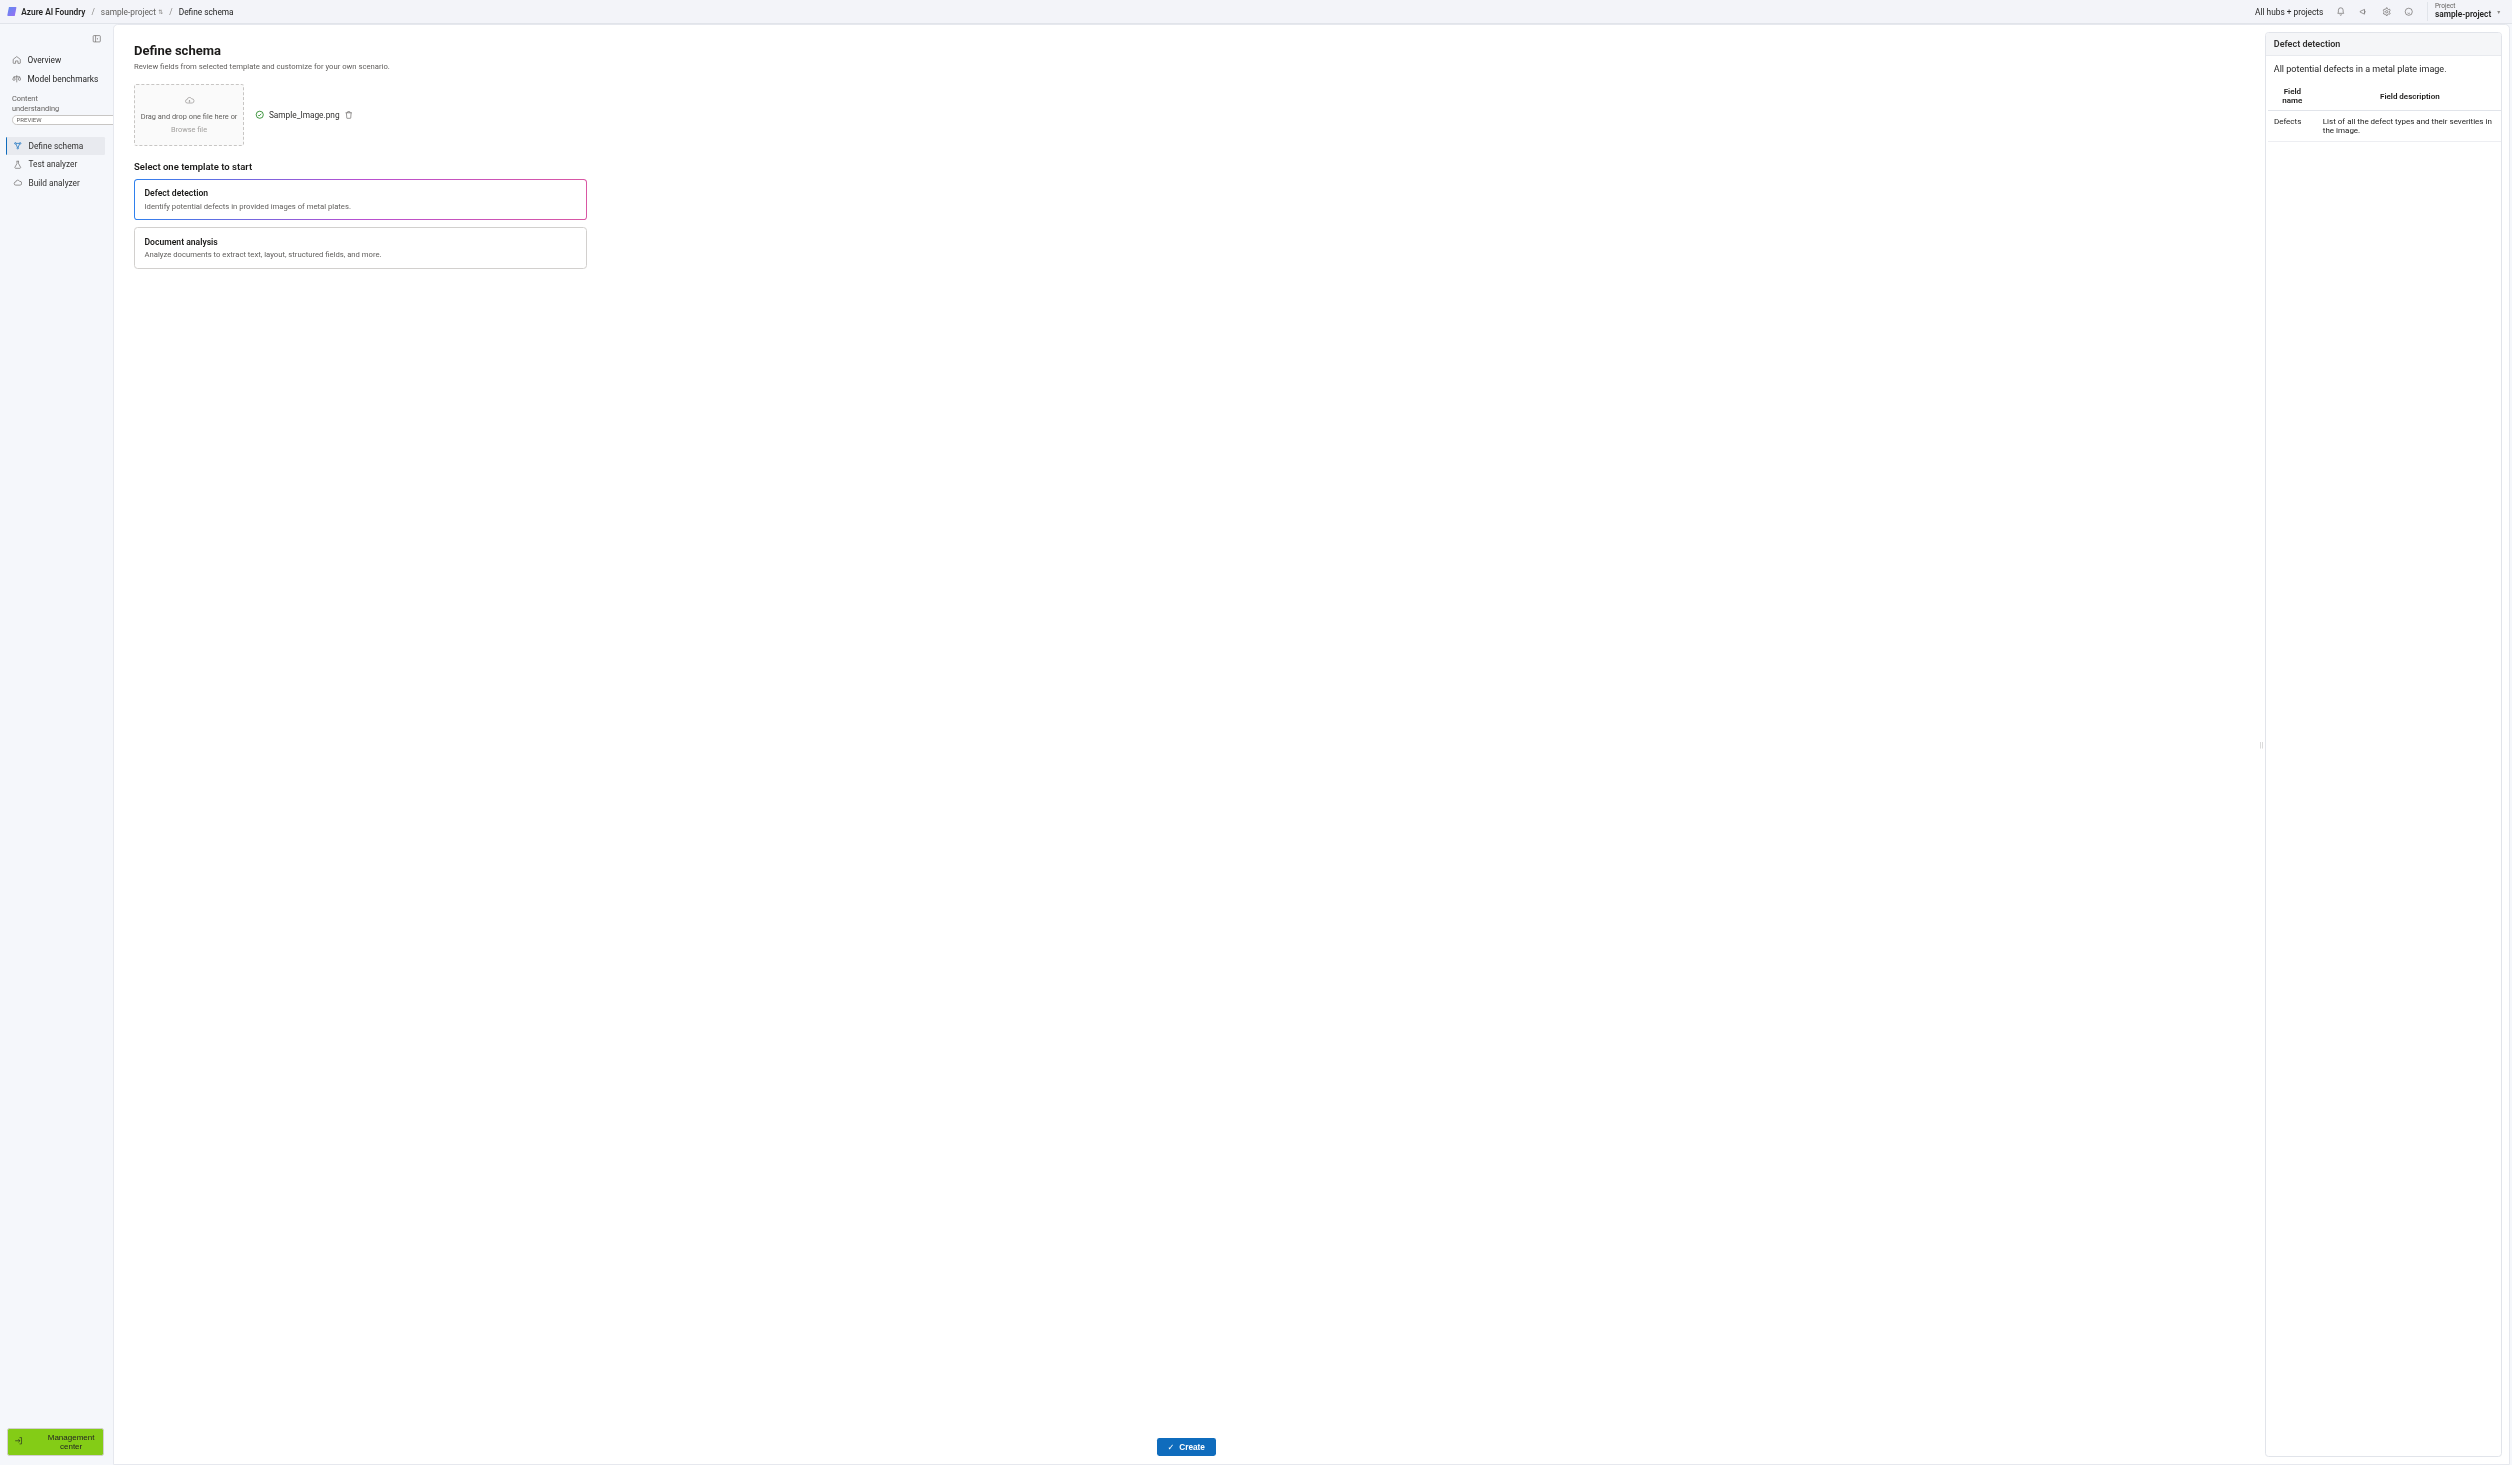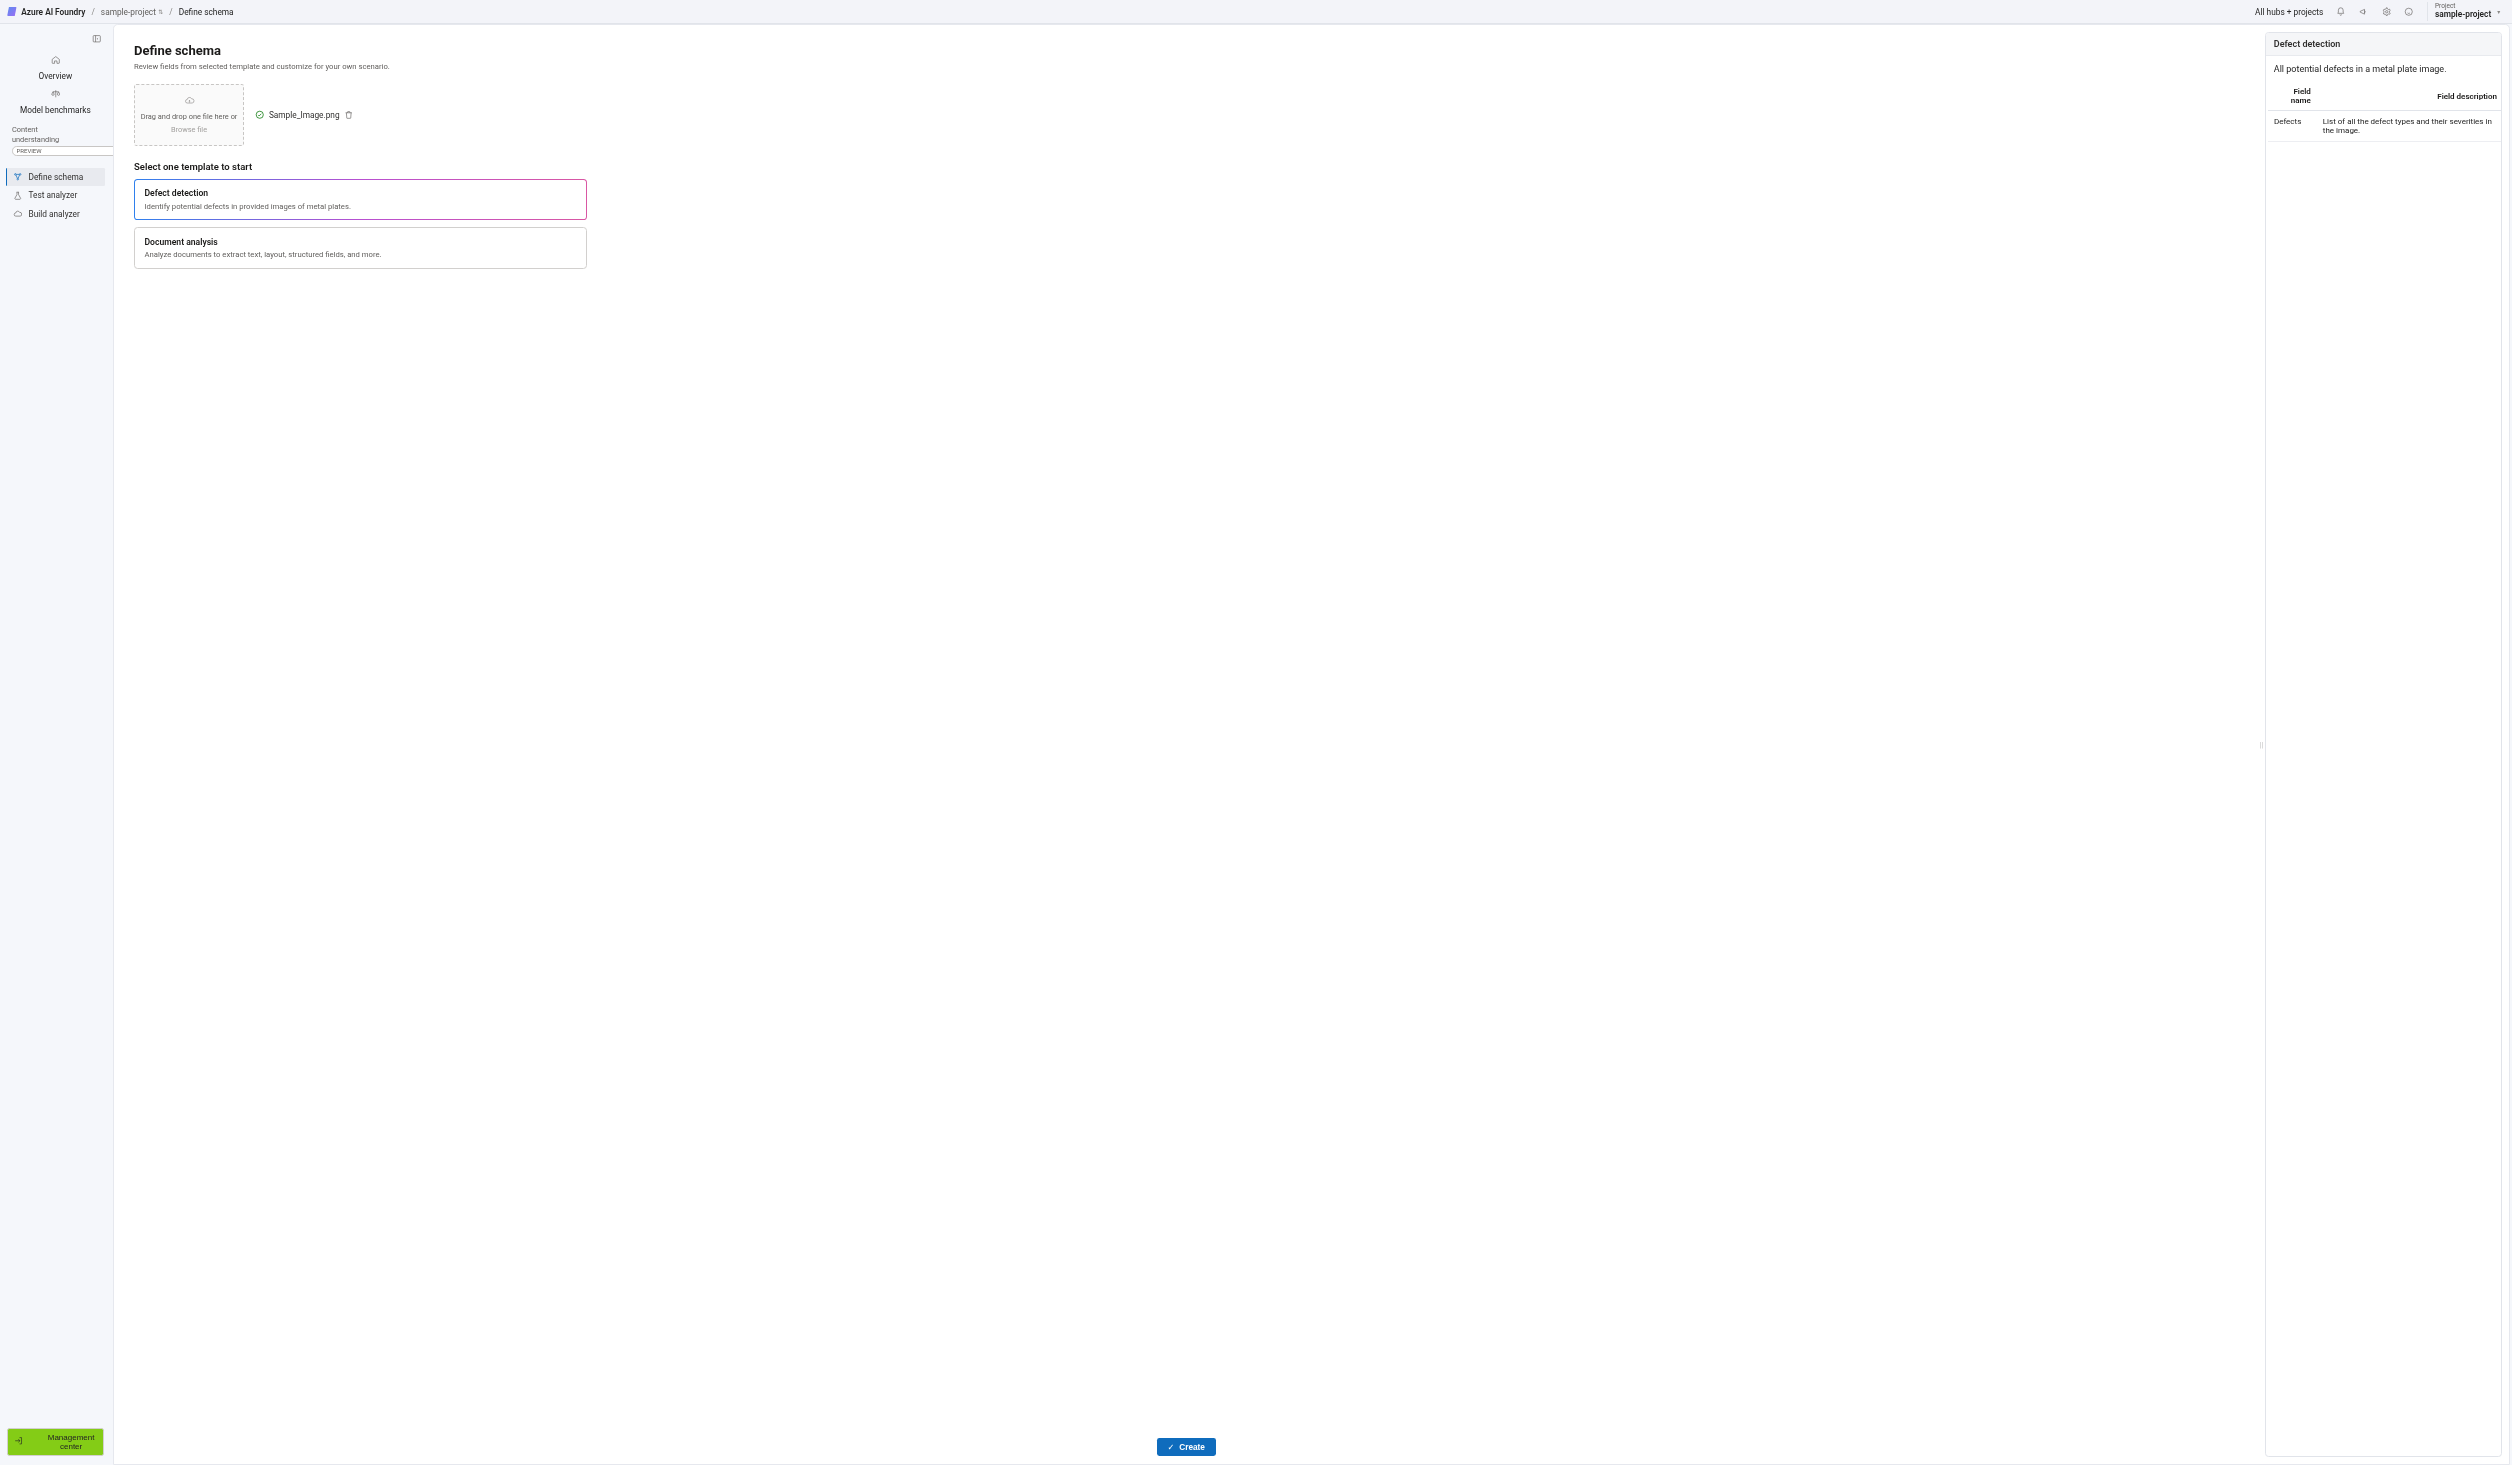--- a/index.html
+++ b/index.html
@@ -71,25 +71,24 @@
     display:flex; flex-direction:column;
   }
   .sidebar-collapse {
     align-self: flex-end;
     width: 15.4px; height:15.4px;
     display:flex; align-items:center; justify-content:center;
     color:#605e5c; margin: 2.4px 3.6px 4.7px 0;
     border:0.6px solid transparent; border-radius:2.4px; cursor:pointer;
   }
   .nav-item {
-    display:flex; align-items:center; gap:6px;
+    display:flex; align-items:flex-start; gap:6px;
     padding: 3.6px 6px; margin: 0.6px 3.6px;
     border-radius:2.4px; color:#242424; cursor:pointer;
     font-size: 8.3px;
-    flex-direction: column;
   }
   .nav-icon { width:9.5px; display:inline-flex; color:#605e5c; }
   .nav-group-header {
     display:flex; align-items:flex-start; justify-content:space-between;
     padding: 6px 7.1px 2.4px 9.5px; cursor:pointer;
   }
   .nav-group-title { font-size:7.4px; color:#605e5c; line-height:1.3; }
   .nav-group-title .preview {
     display:inline-block; font-size:6px; color:#605e5c;
     border:0.6px solid #c8c6c4; border-radius:4.7px; padding:0 3.6px; margin-top:1.8px;
@@ -188,21 +187,21 @@
     margin:7.1px 7.1px 7.1px 0; background:#fff;
     display:flex; flex-direction:column; overflow:hidden;
   }
   .preview-header {
     background:#f5f6f8; border-bottom:0.6px solid #e8eaee;
     padding:6px 8.3px; font-weight:600; font-size:9px;
   }
   .preview-desc { padding:8.3px 8.3px 4.7px; font-size:9px; color:#242424; }
   .preview-table { width:calc(100% - 0px); border-collapse:collapse; margin:3.6px 2.4px 0; font-size:8px; }
   .preview-table th {
-    text-align:right; font-weight:600; padding:4.7px 6px;
+    text-align:center; font-weight:600; padding:4.7px 6px;
     border-bottom:0.6px solid #e1e4ea; color:#1b1a19;
   }
   .preview-table td {
     padding:6px 6px; border-bottom:0.6px solid #edeef2; color:#242424;
     vertical-align:top;
   }
 
   
   svg.ic { width:9.5px; height:9.5px; }
 </style>

